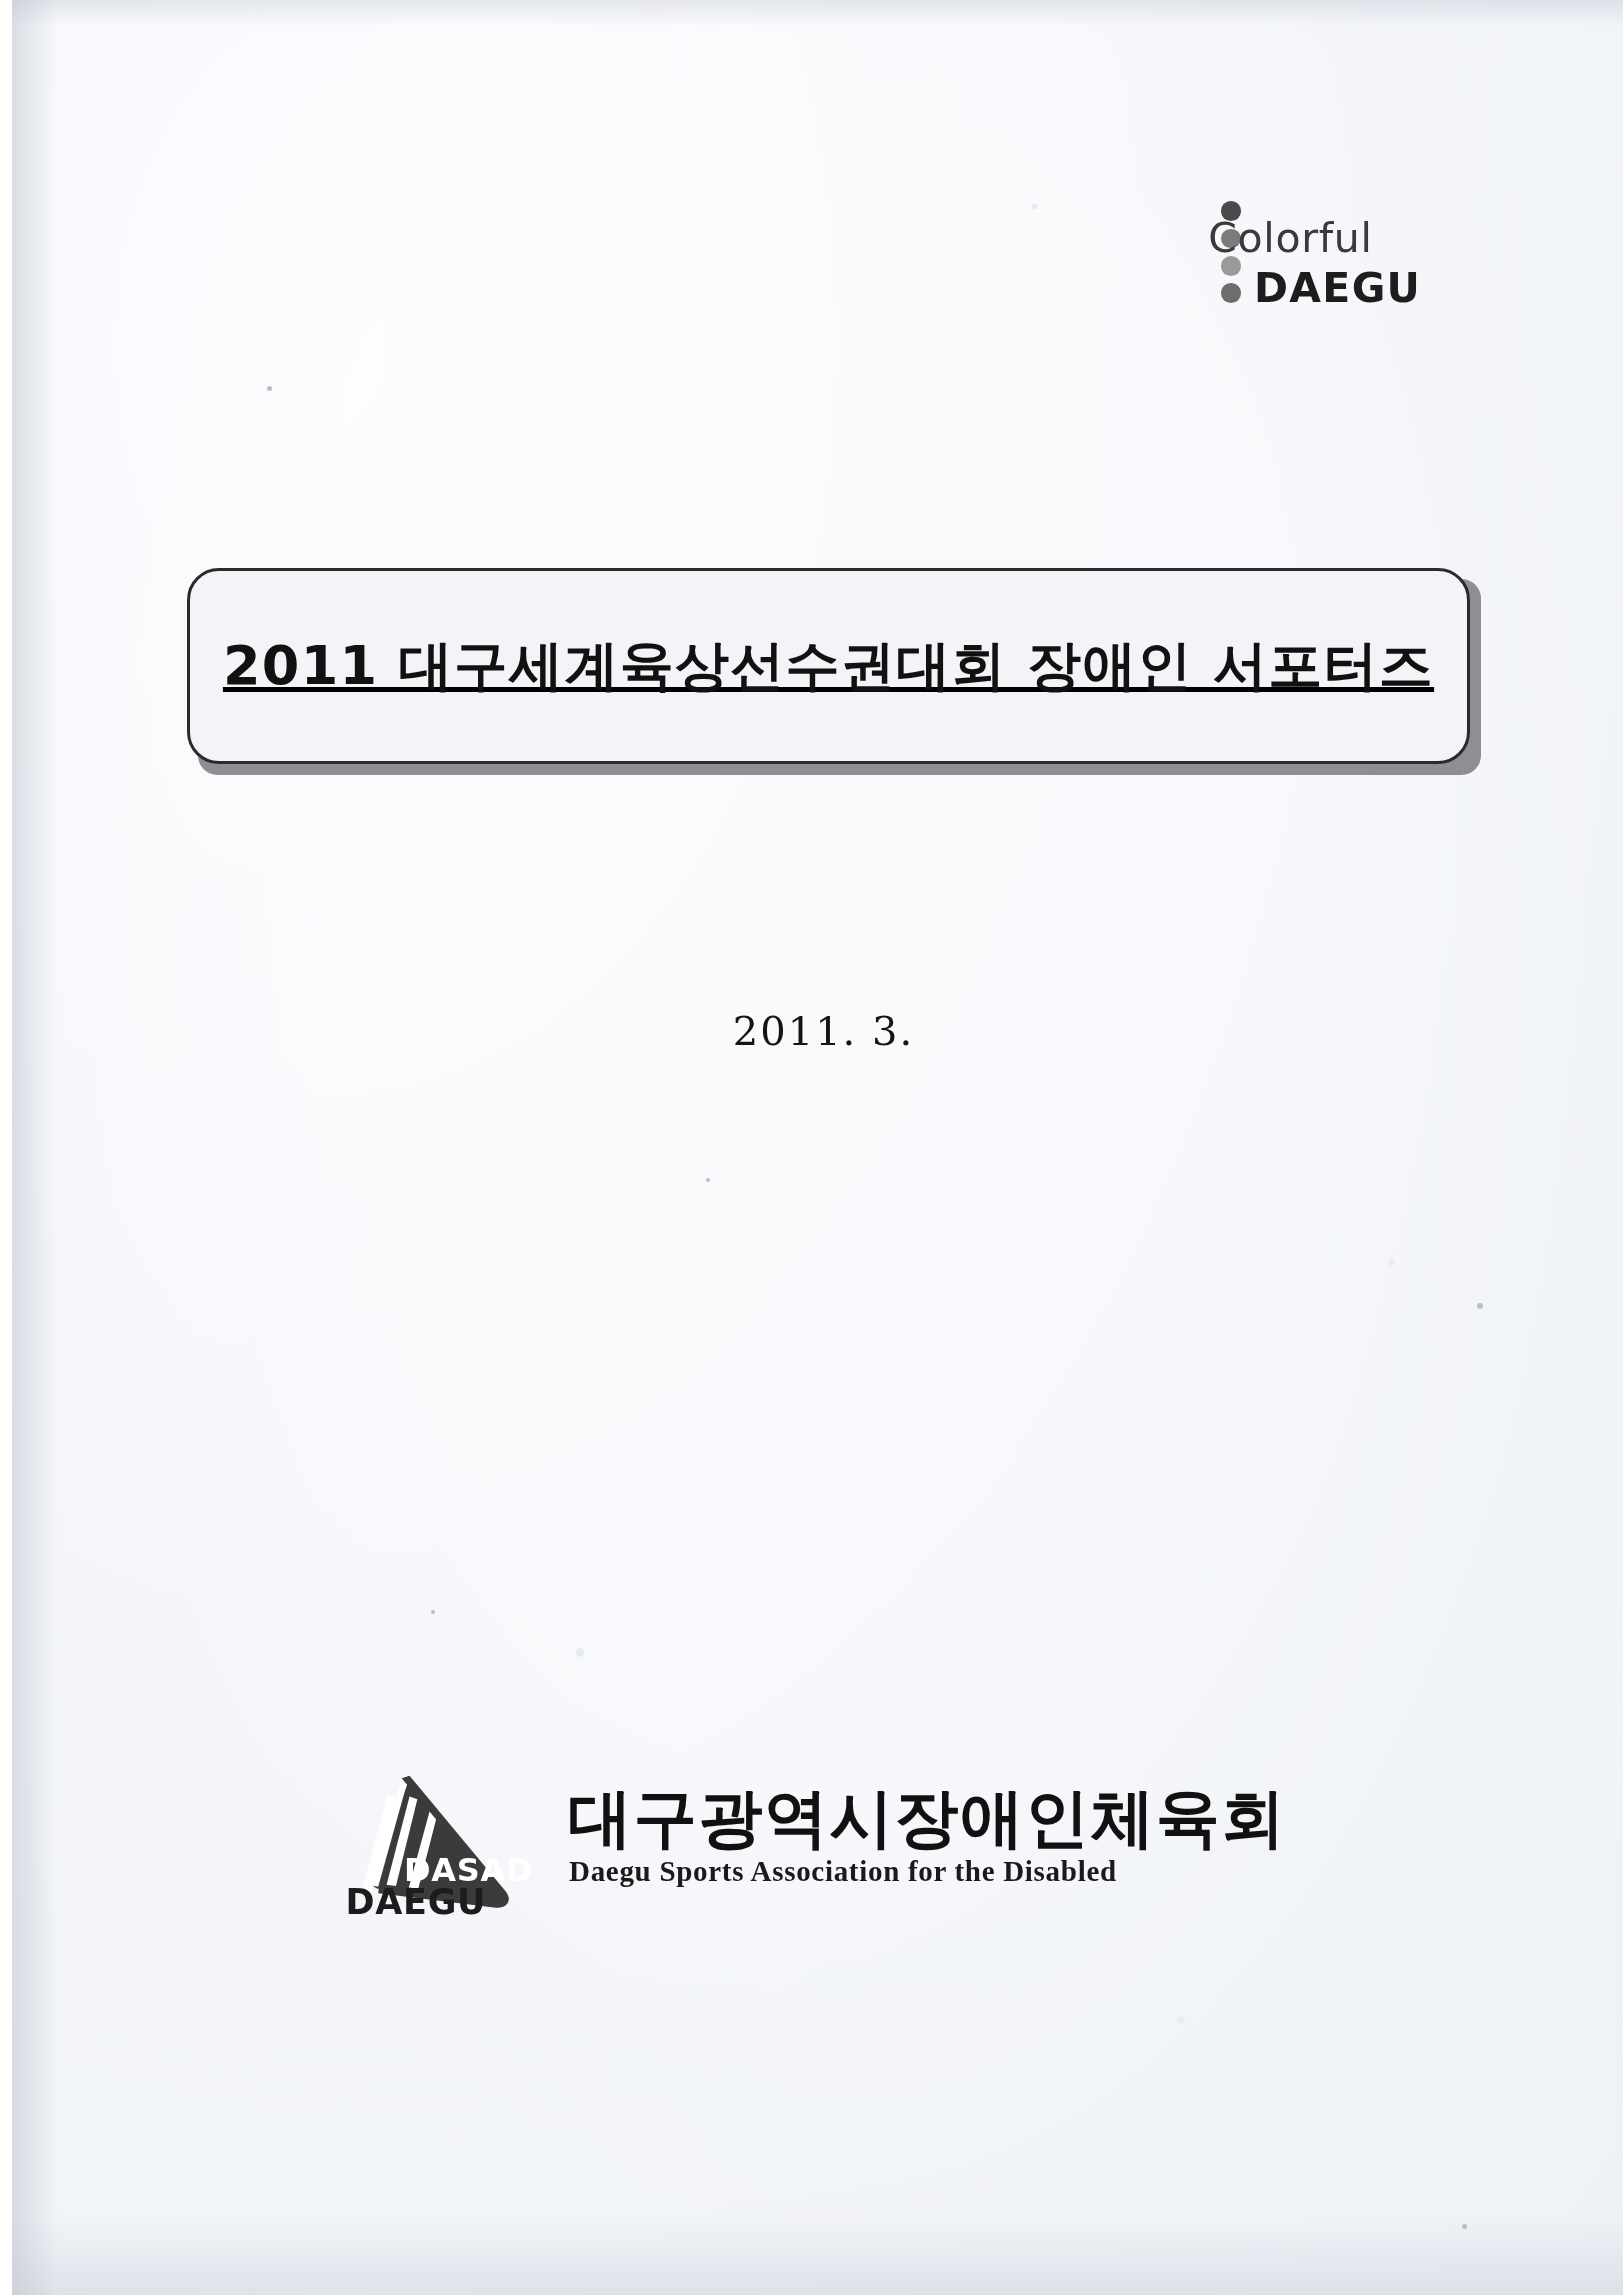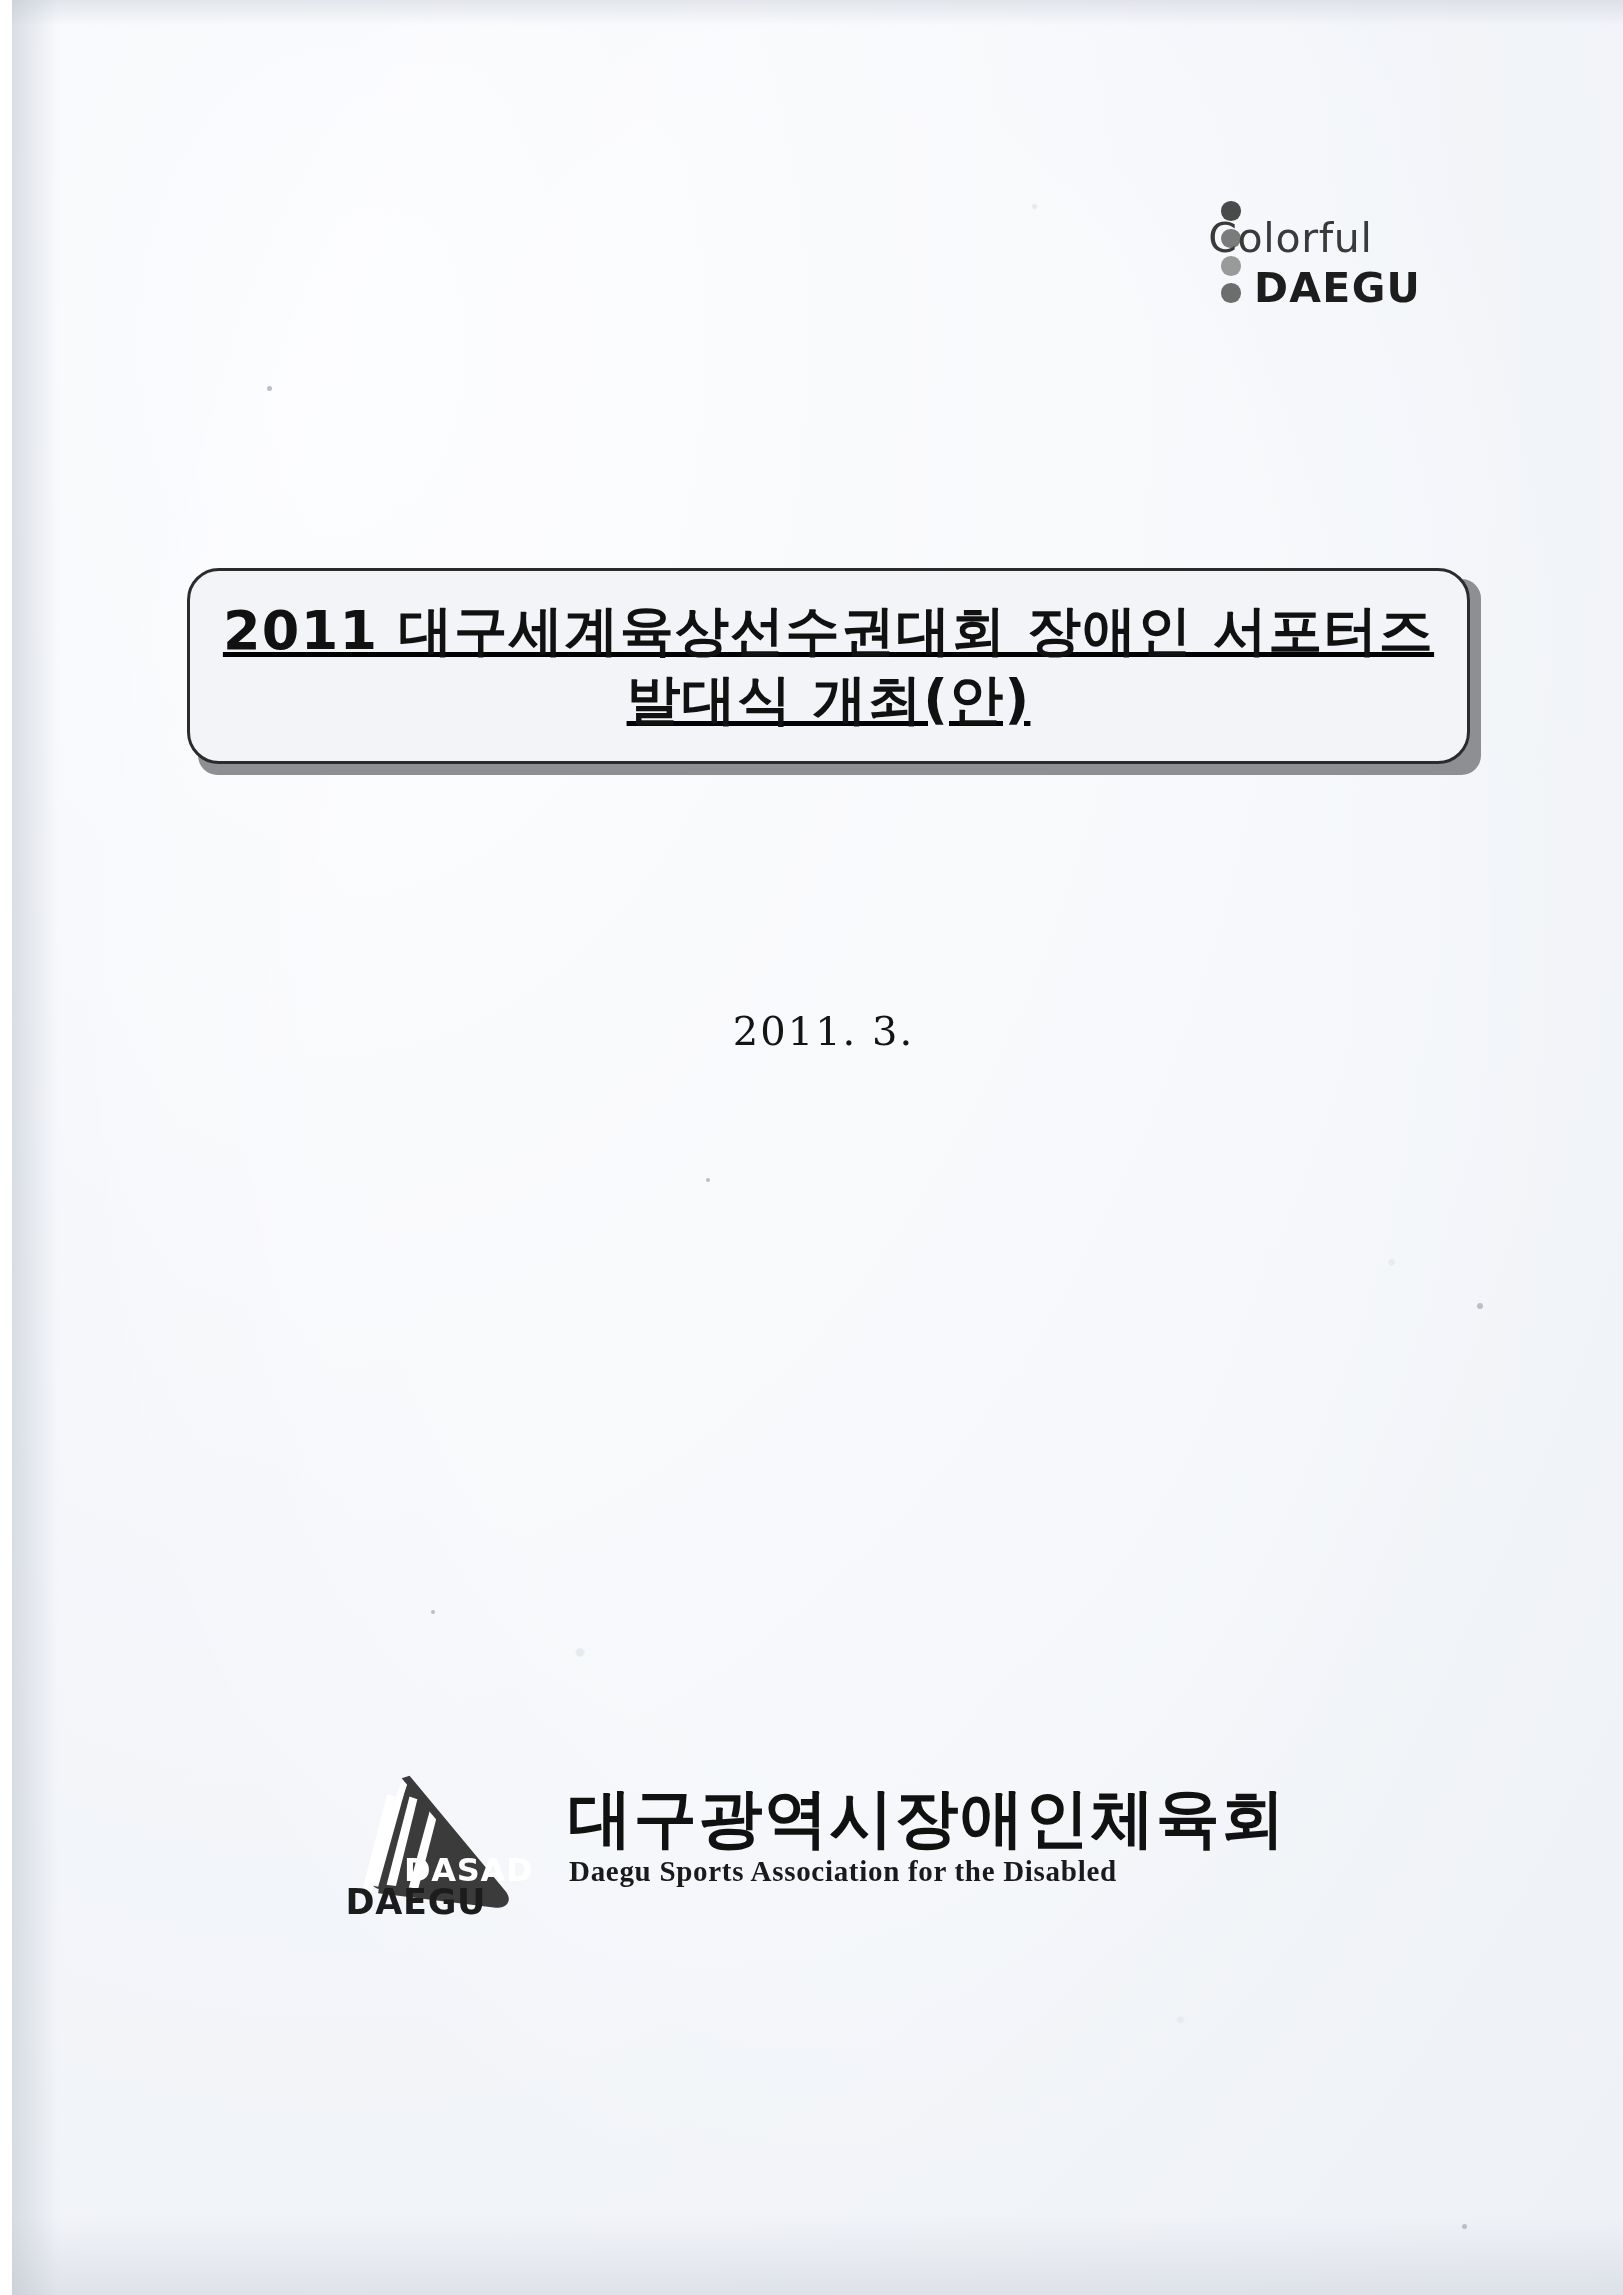--- a/index.html
+++ b/index.html
@@ -246,21 +246,20 @@
         <span></span>
     </div>
     <div class="brand-colorful">Colorful</div>
     <div class="brand-daegu">DAEGU</div>
   </div>
 
   <div class="title-box-wrap">
     <div class="title-box-shadow"></div>
     <div class="title-box">
       <div class="title-line">2011 대구세계육상선수권대회 장애인 서포터즈</div>
-      <div class="title-line">발대식 개최(안)</div>
     </div>
   </div>
 
   <div class="doc-date">2011. 3.</div>
 
   <div class="org-block">
     <div class="org-mark">
       <svg width="209" height="151" viewBox="0 0 320 230" xmlns="http://www.w3.org/2000/svg">
         <path d="M108 6 L250 178 C258 190 250 200 236 198 L64 176 C50 174 46 164 54 152 Z" fill="#3b3b3b"></path>
         <path d="M60 172 L104 14 L96 10 L40 168 Z" fill="#ffffff"></path>

